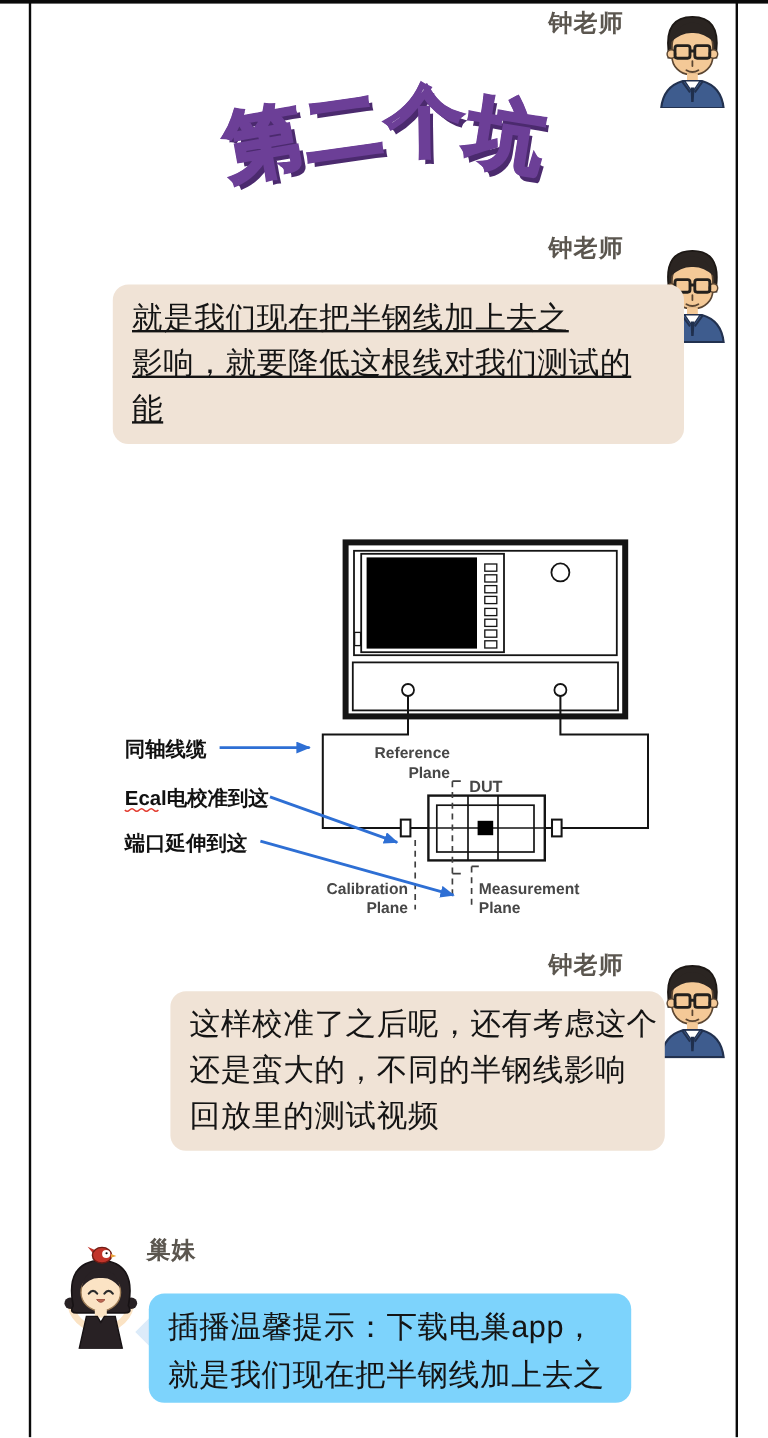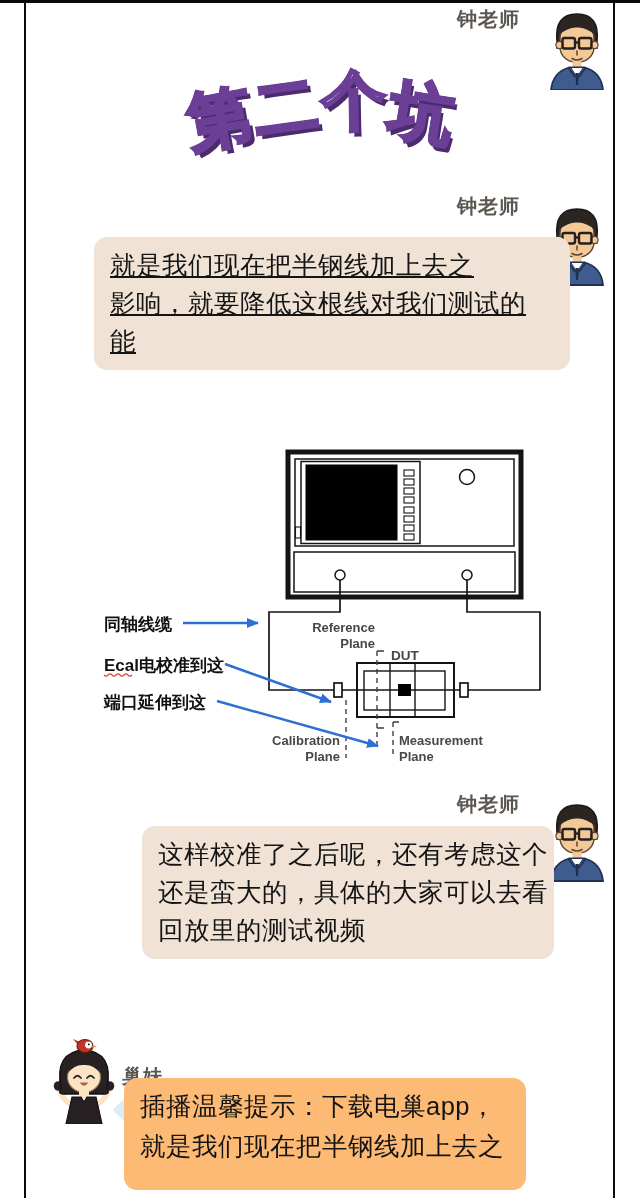--- a/index.html
+++ b/index.html
@@ -24,21 +24,21 @@
   .title span:nth-child(1) { transform:rotate(-10deg) translateY(10px); }
   .title span:nth-child(2) { transform:rotate(-8deg)  translateY(-2px); }
   .title span:nth-child(3) { transform:rotate(-1deg)  translateY(-8px); }
   .title span:nth-child(4) { transform:rotate(9deg)   translateY(4px); }
 
   
   .bubble { position:absolute; border-radius:13px; color:#141414; }
   .bubble .line { white-space:nowrap; font-size:25.5px; letter-spacing:0.5px; }
   .bubble-teacher { background:#f0e3d6; padding:9px 16px 10px; }
   .bubble-teacher .line { line-height:38px; }
-  .bubble-assistant { background:#fdba74; padding:8px 16px 24px; }
+  .bubble-assistant { background:#7dd3fc; padding:8px 16px 3px; }
   .bubble-assistant .line { line-height:40px; }
   .tail { position:absolute; width:16px; height:16px; transform:rotate(45deg); }
   .tail-teacher { background:#f0e3d6; }
   .tail-assistant { background:#dcebf9; }
 
   .diagram { position:absolute; left:60px; top:444px; }
   svg text { font-family:"Liberation Sans","DejaVu Sans",sans-serif; }
 </style>
 </head>
 <body>
@@ -199,25 +199,25 @@
       <rect x="27.5" y="53" width="9" height="9" fill="#f4c997"></rect>
       <path d="M6 82 Q8 64 24 59.5 L40 59.5 Q56 64 58 82 Z" fill="#3e5c8e" stroke="#22314f" stroke-width="1.8"></path>
       <path d="M26 60 L32 69 L38 60 L38 59.5 L26 59.5 Z" fill="#ffffff" stroke="#22314f" stroke-width="1"></path>
       <path d="M30.5 65 L33.8 65 L33 77 L31 77 Z" fill="#1f2f4d"></path>
       <path d="M23.5 60 L30 69 M40.5 60 L34 69" fill="none" stroke="#22314f" stroke-width="1.6"></path>
     </svg>
   </div>
   <div class="tail tail-teacher" style="left:499px; top:837px;"></div>
   <div class="bubble bubble-teacher" style="left:98px; top:826px; width:412px;margin-left:44px;">
     <div class="line">这样校准了之后呢，还有考虑这个</div>
-    <div class="line">还是蛮大的，具体的大家可以去看</div>
+    <div class="line">还是蛮大的，不同的半钢线影响</div>
     <div class="line">回放里的测试视频</div>
   </div>
 
-  <div class="speaker-name" style="left:122px; top:1063px;">巢妹</div>
+  <div class="speaker-name" style="left:122px; top:1028px;">巢妹</div>
   <div class="avatar" style="left:48px; top:1036px;">
     <svg width="72" height="88" viewBox="0 0 72 88">
 
       <path d="M22 68 Q13 62 11 52" fill="none" stroke="#fbe3c4" stroke-width="5.5" stroke-linecap="round"></path>
       <path d="M50 68 Q59 62 61 52" fill="none" stroke="#fbe3c4" stroke-width="5.5" stroke-linecap="round"></path>
       <circle cx="10.5" cy="50" r="4.8" fill="#282124"></circle>
       <circle cx="61.5" cy="50" r="4.8" fill="#282124"></circle>
 
       <path d="M13 52 Q6 16 36 14 Q66 16 59 52 Q63 59 54 58 L18 58 Q9 59 13 52 Z" fill="#282124" stroke="#171214" stroke-width="1.4"></path>
 

